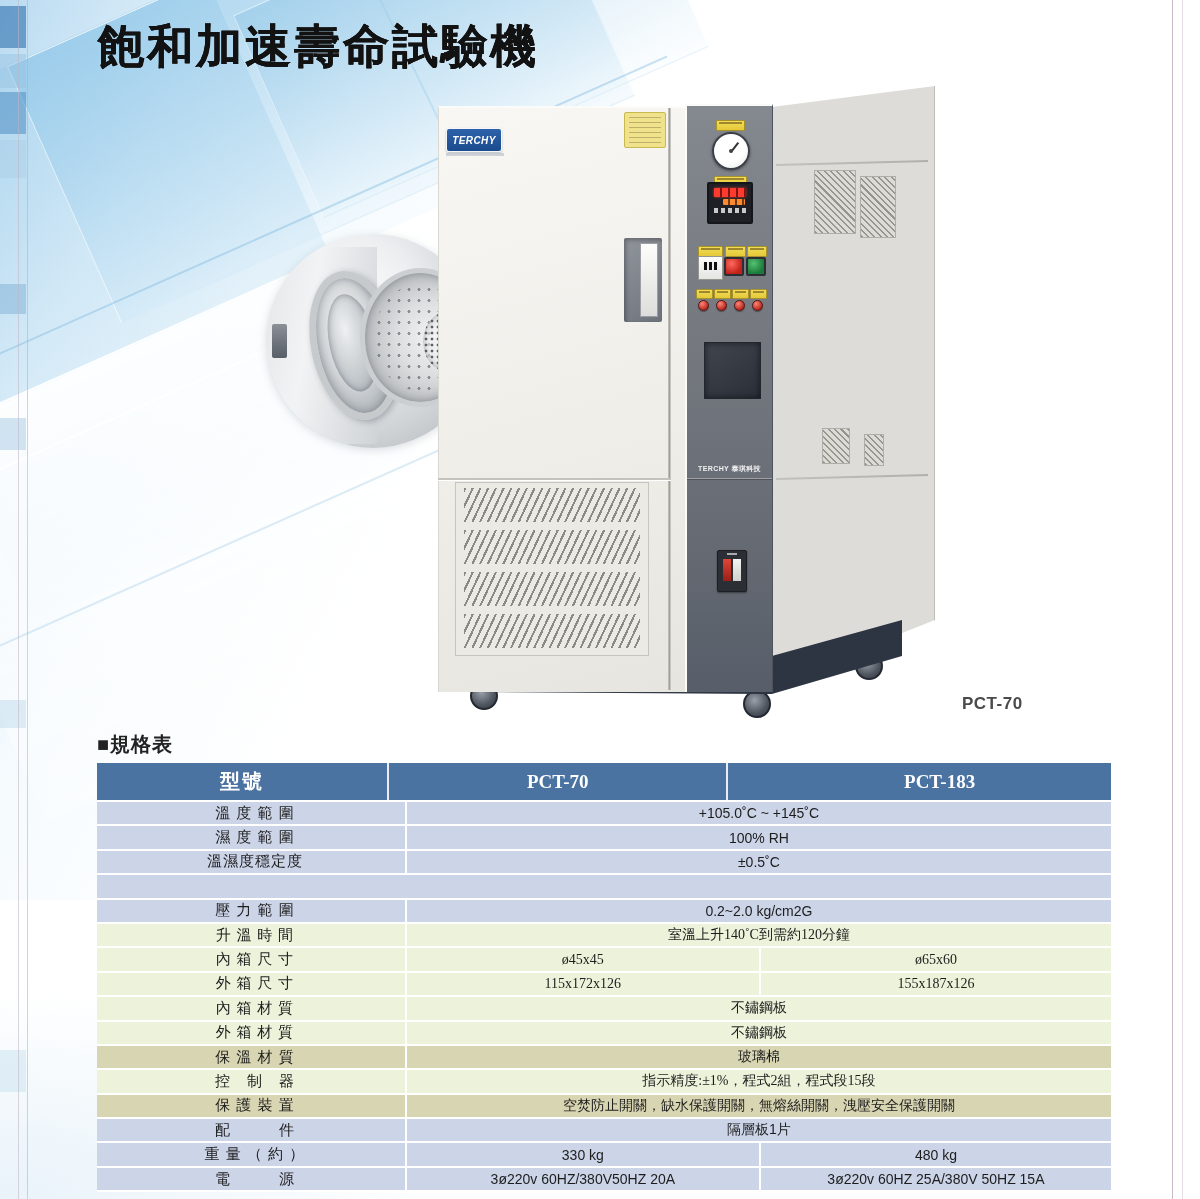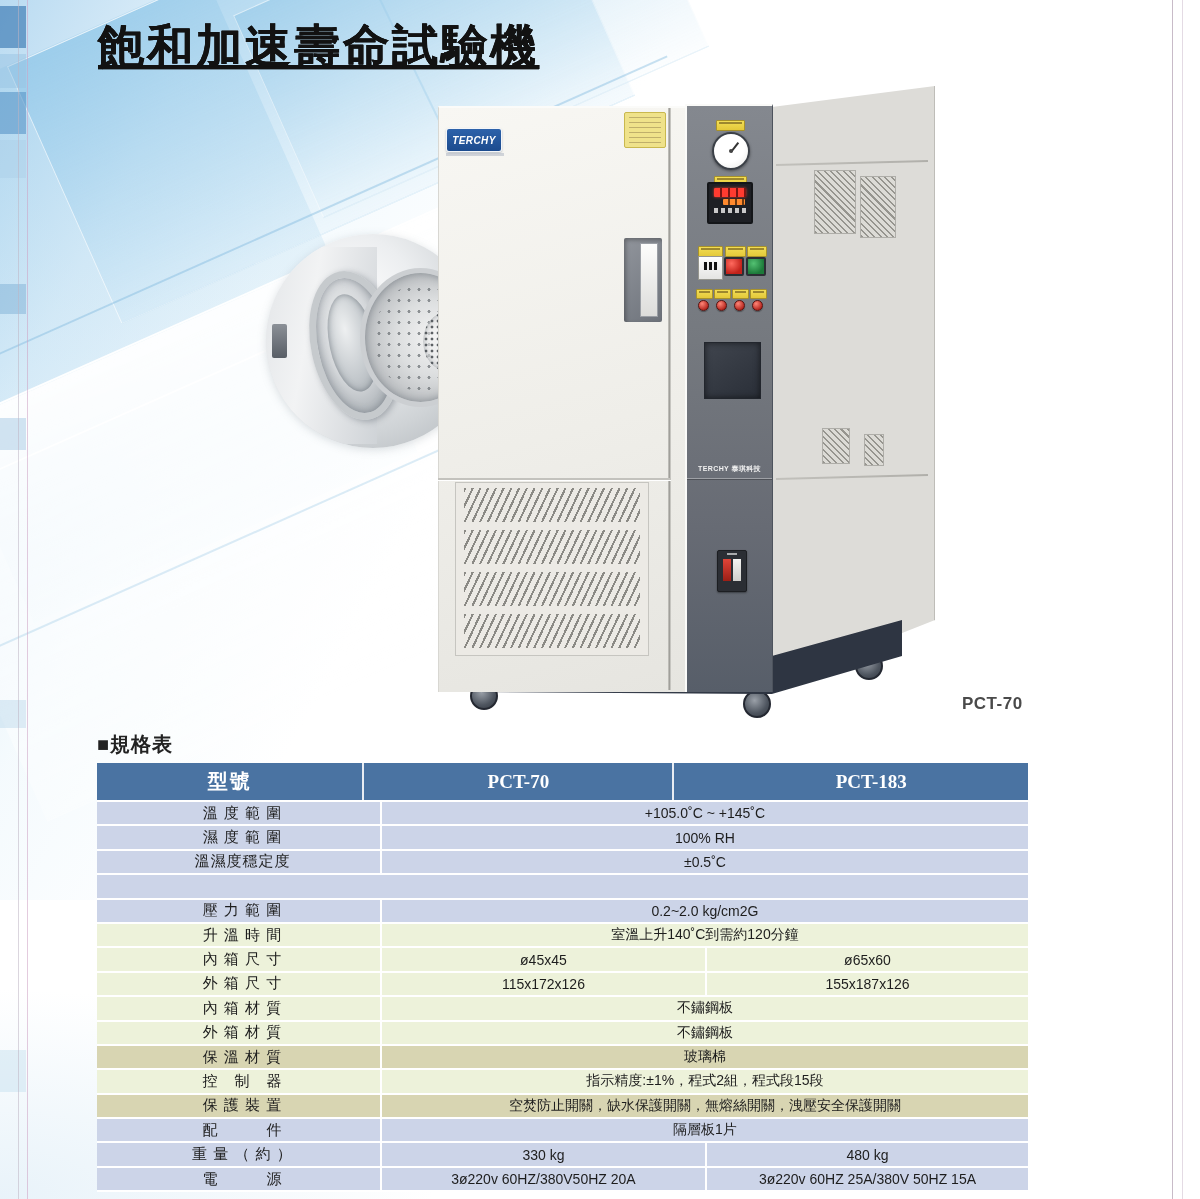--- a/index.html
+++ b/index.html
@@ -36,21 +36,21 @@
   .t7{top:700px;height:28px;background:rgba(160,200,228,.32);}
   .t8{top:1050px;height:42px;background:rgba(175,210,232,.32);}
   .vline{position:absolute;top:0;bottom:0;width:1px;}
   .vl-a{left:18px;background:rgba(190,180,195,.55);}
   .vl-b{left:27px;background:rgba(205,160,195,.55);}
   .vr-a{left:1172px;background:rgba(170,150,170,.65);}
   .vr-b{left:1182px;background:rgba(205,190,205,.55);}
 
   
   .title{position:absolute;left:98px;top:16px;font-size:46px;font-weight:900;color:#121212;
-    letter-spacing:3px;text-shadow:.6px 0 #121212, 0 .4px #121212;text-decoration:underline;}
+    letter-spacing:3px;text-shadow:.6px 0 #121212, 0 .4px #121212;}
 
   
   .inset{position:absolute;left:266px;top:234px;width:214px;height:214px;border-radius:50%;overflow:hidden;z-index:1;
     background:radial-gradient(circle at 38% 32%,#ffffff 0%,#eceef0 35%,#cfd3d6 68%,#aeb3b8 100%);
     box-shadow:0 2px 8px rgba(120,130,140,.25);}
   .inset-wall{position:absolute;left:-8%;top:6%;width:60%;height:92%;
     background:linear-gradient(100deg,#dfe2e5 0%,#f2f3f4 45%,#cfd3d7 100%);}
   .inset-hinge{position:absolute;left:3%;top:42%;width:7%;height:16%;background:linear-gradient(#8b9097,#585e66);border-radius:2px;}
   .inset-door{position:absolute;left:21%;top:17%;width:34%;height:64%;border-radius:50%;
     transform:rotate(-12deg);
@@ -160,29 +160,29 @@
     clip-path:polygon(0% 51%,71.4% 48.6%,100% 0%,100% 48.6%,71.4% 100%,0% 97%);
     background:linear-gradient(100deg,#434a58,#2e3542 70%);}
   .m-caster{position:absolute;width:24px;height:24px;border-radius:50%;border:2px solid #242831;
     background:radial-gradient(circle at 40% 35%,#9aa0a8 0%,#4e555f 60%,#30363f 100%);}
   .mc1{left:42px;top:598px;} .mc2{left:315px;top:606px;} .mc3{left:427px;top:568px;}
 
   .pct-caption{position:absolute;left:962px;top:694px;font-size:17px;font-weight:bold;color:#4a4a4a;letter-spacing:.5px;z-index:3;}
 
   
   .spec-heading{position:absolute;left:97px;top:731px;font-size:20px;color:#222;letter-spacing:1px;z-index:3;font-weight:bold;}
-  .spec-table{position:absolute;left:97px;top:763px;width:931px;z-index:3;font-family:"Liberation Sans",sans-serif;}
+  .spec-table{position:absolute;left:97px;top:763px;width:1014px;z-index:3;font-family:"Liberation Sans",sans-serif;}
   .thead{display:flex;height:37px;background:#4a73a2;color:#fff;border-bottom:2px solid #ffffff;}
   .th{display:flex;align-items:center;justify-content:center;font-weight:bold;box-sizing:border-box;}
   .th-model{width:30%;font-size:20px;letter-spacing:2px;border-right:2px solid #e9edf3;}
   .th-a{width:34.8%;font-size:19px;font-family:"Liberation Serif",serif;border-right:2px solid #e9edf3;}
   .th-b{width:35.2%;font-size:19px;font-family:"Liberation Serif",serif;margin-left:40px;}
   .trow{display:flex;height:22.4px;border-bottom:2px solid #ffffff;padding-left:8px;}
   .t-blue{background:#ccd4e8;}
-  .t-green{background:#edf2da;}
+  .t-green{background:#edf2da;font-family:Liberation Serif, serif;}
   .t-khaki{background:#d8d5b2;}
   .tcell{display:flex;align-items:center;justify-content:center;box-sizing:border-box;color:#1d1d1d;}
   .tcell.lab{width:30%;font-size:15px;letter-spacing:1px;border-right:2px solid #ffffff;}
   .tcell.val{font-size:14px;}
   .tcell.span{flex:1;}
   .tcell.half{width:35%;}
   .tcell.half.div{border-left:2px solid #ffffff;}
 </style>
 </head>
 <body>

